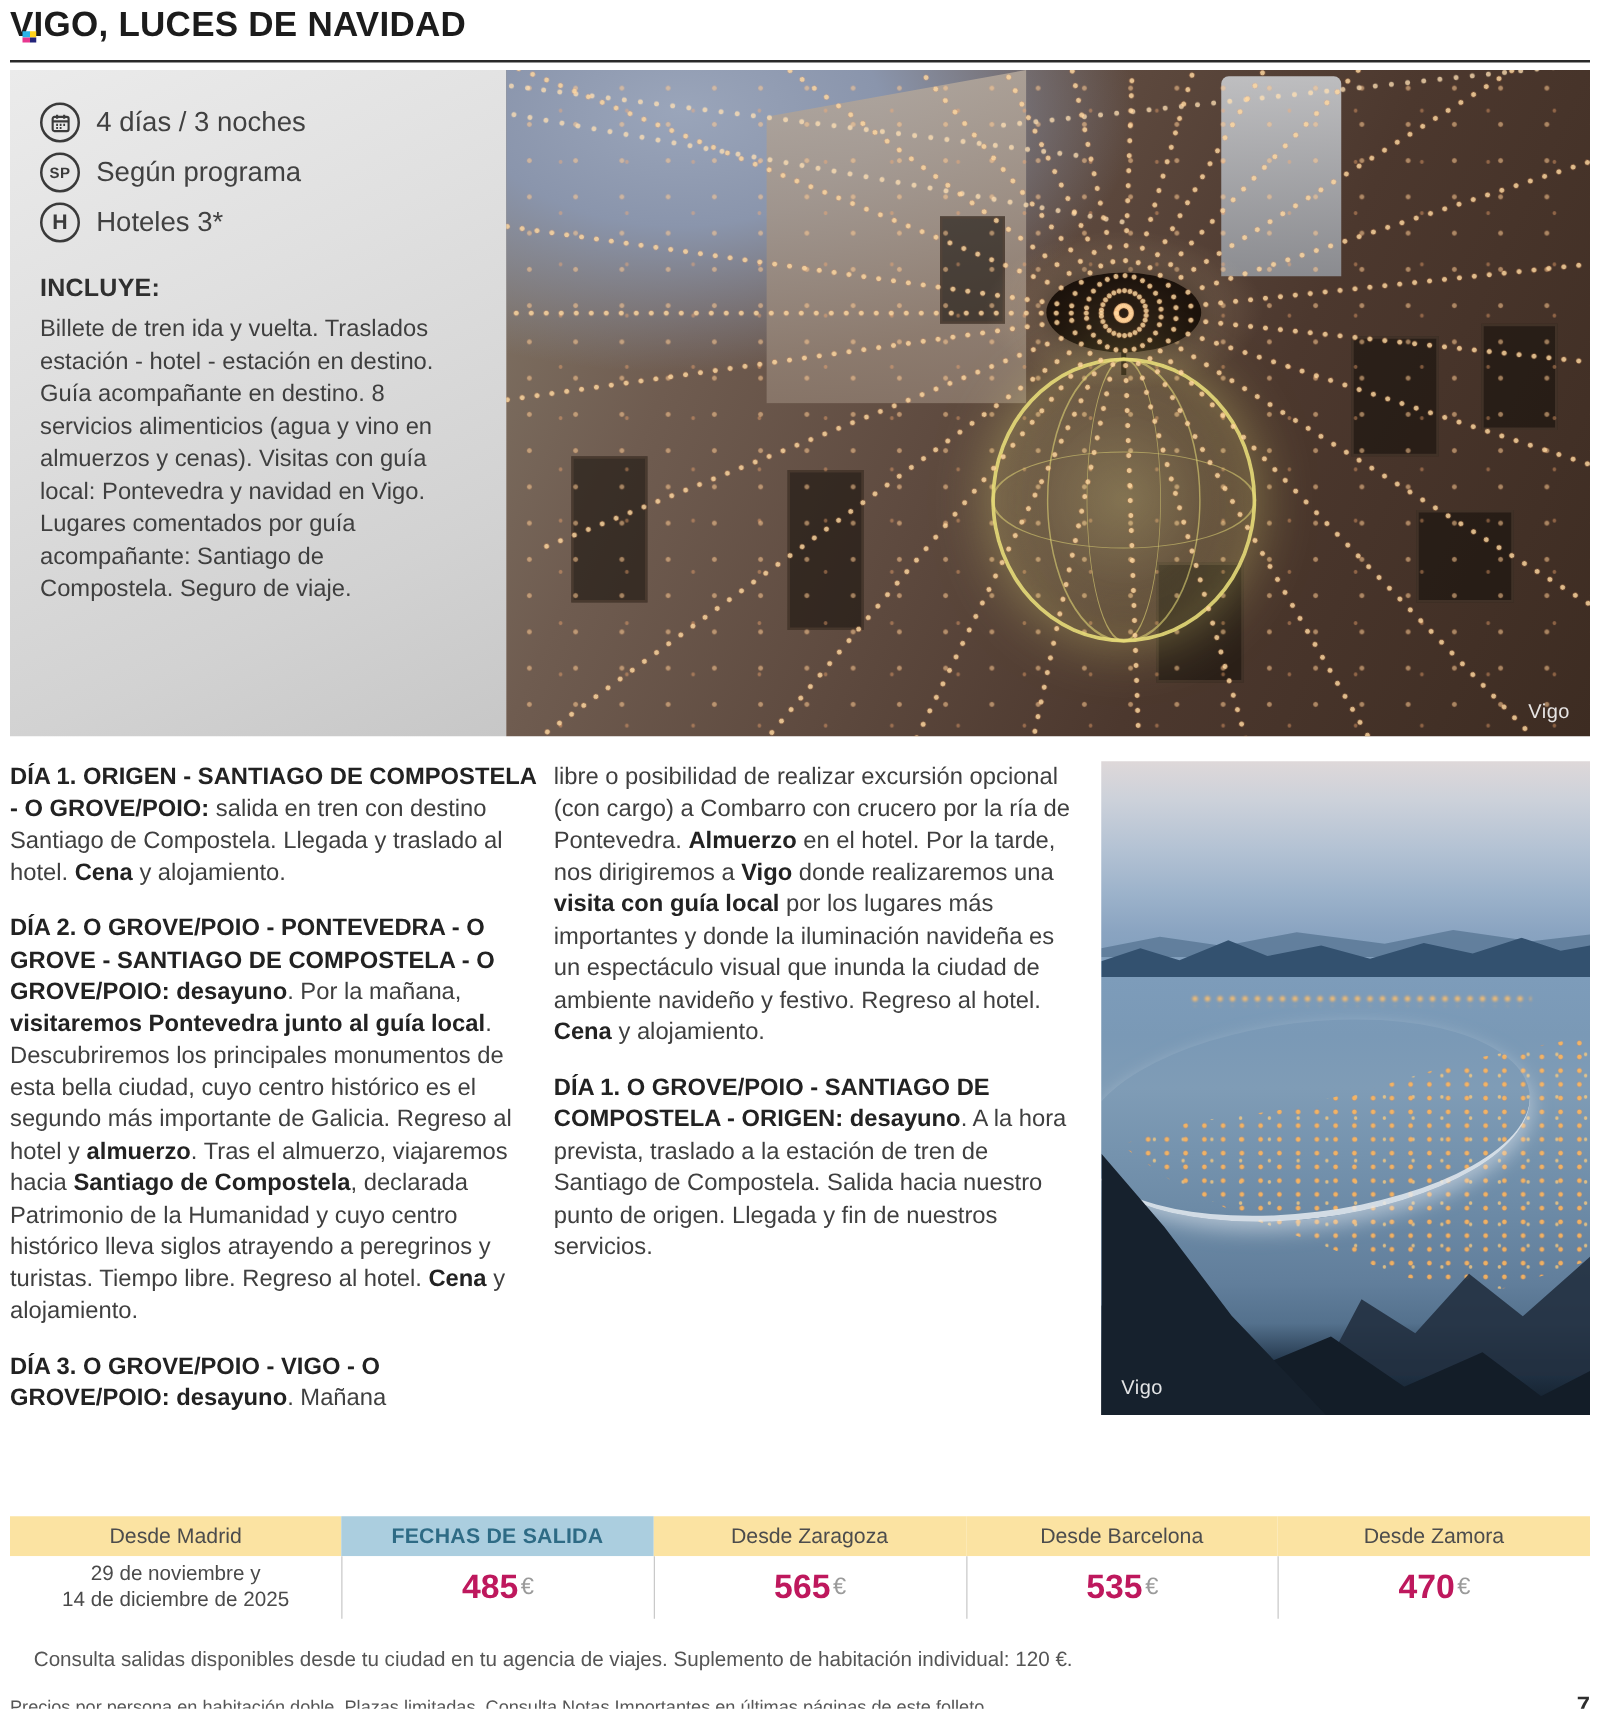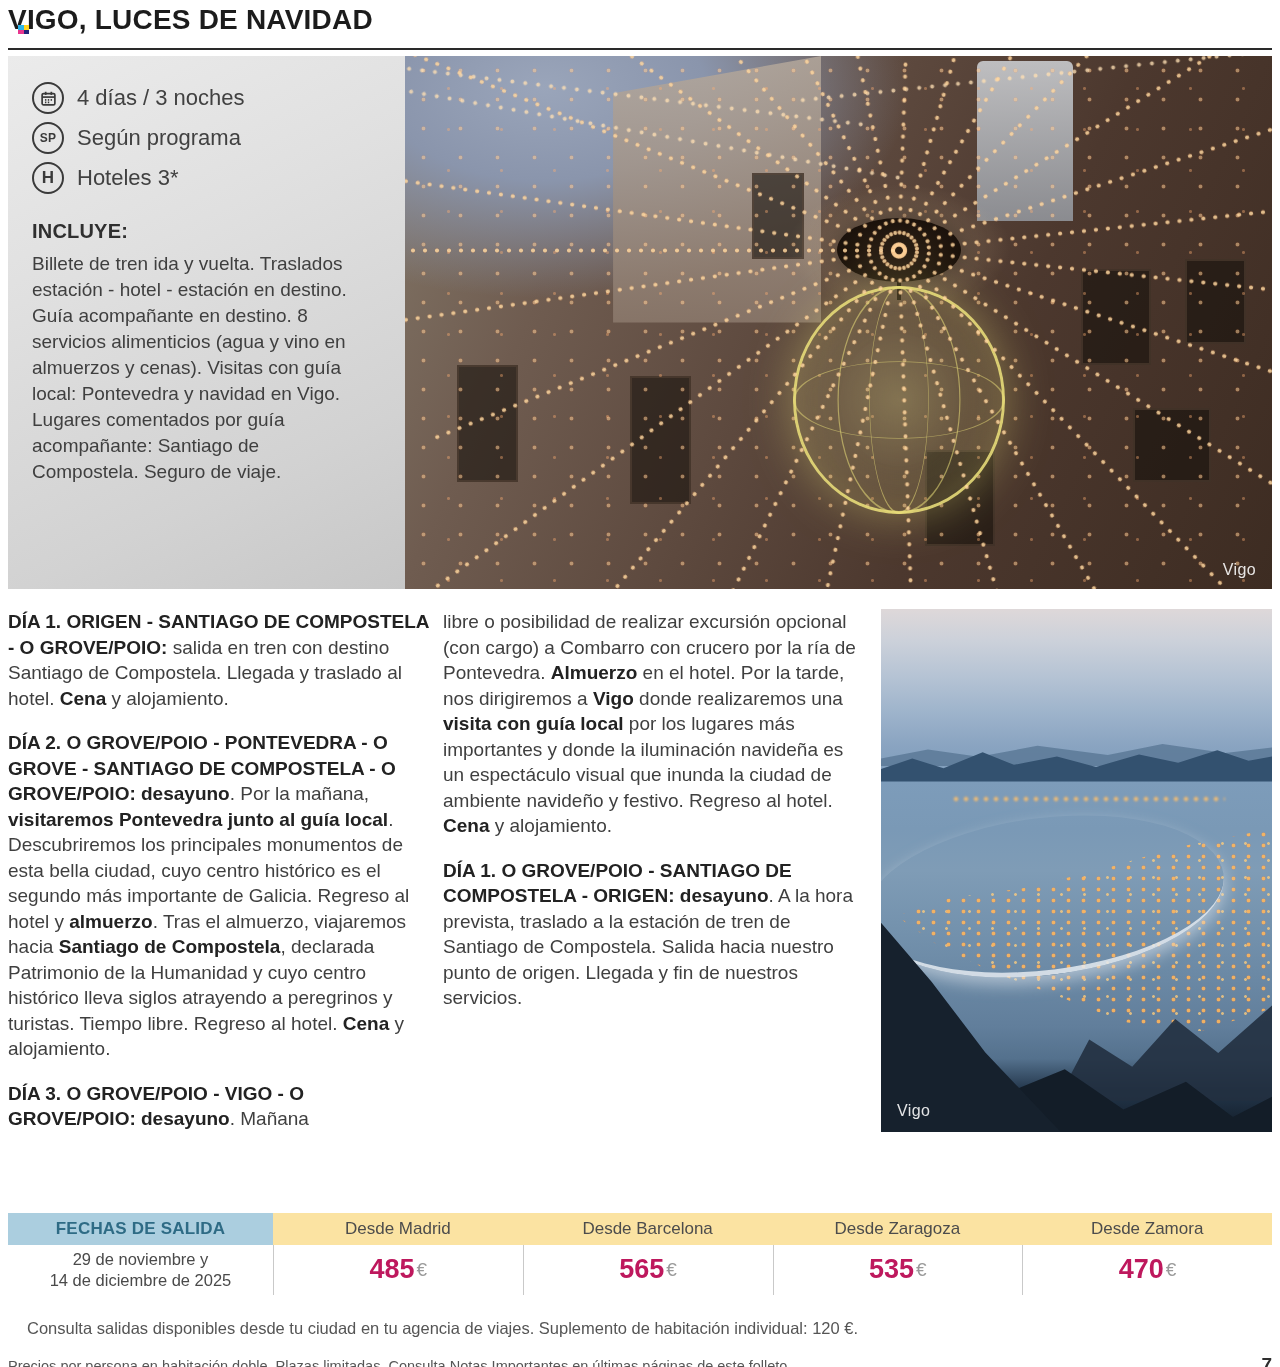--- a/index.html
+++ b/index.html
@@ -238,24 +238,24 @@
       <div class="cityland"></div>
       <div class="beach"></div>
       <div class="hill-br"></div>
       <div class="hill-b"></div>
       <div class="hill-bl"></div>
       <span class="photo-cap cap-aerial">Vigo</span>
     </div>
   </div>
 
   <div class="pricing">
+    <div class="th th-yel">Desde Madrid</div>
     <div class="th th-blue">FECHAS DE SALIDA</div>
-    <div class="th th-yel">Desde Madrid</div>
+    <div class="th th-yel">Desde Zaragoza</div>
     <div class="th th-yel">Desde Barcelona</div>
-    <div class="th th-yel">Desde Zaragoza</div>
     <div class="th th-yel">Desde Zamora</div>
 
     <div class="td td-dates">
       <span>29 de noviembre y</span>
       <span>14 de diciembre de 2025</span>
     </div>
     <div class="td td-price">
       <span class="amount">485</span>
         <span class="curr">€</span>
     </div>

